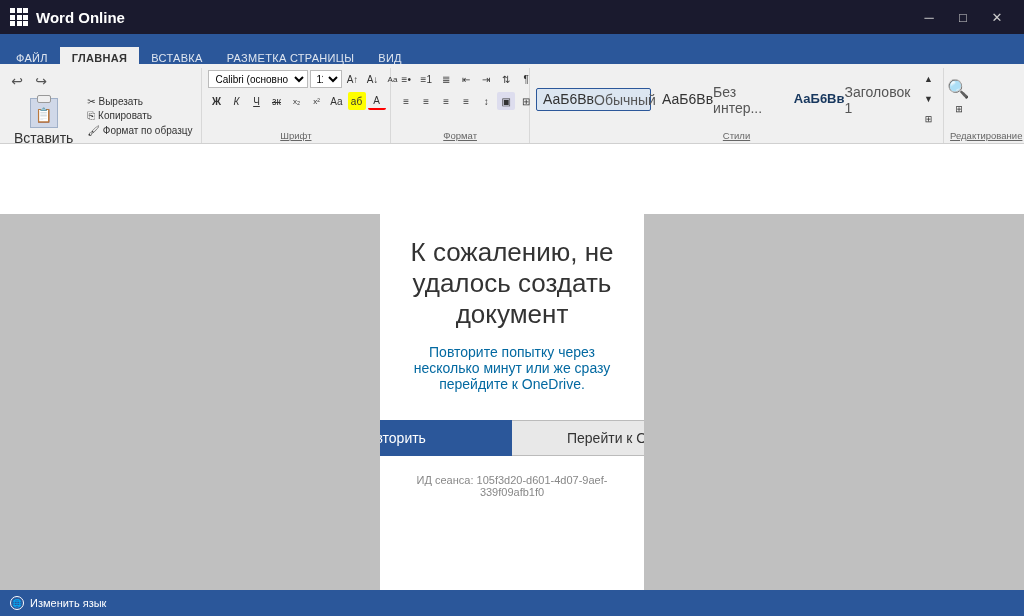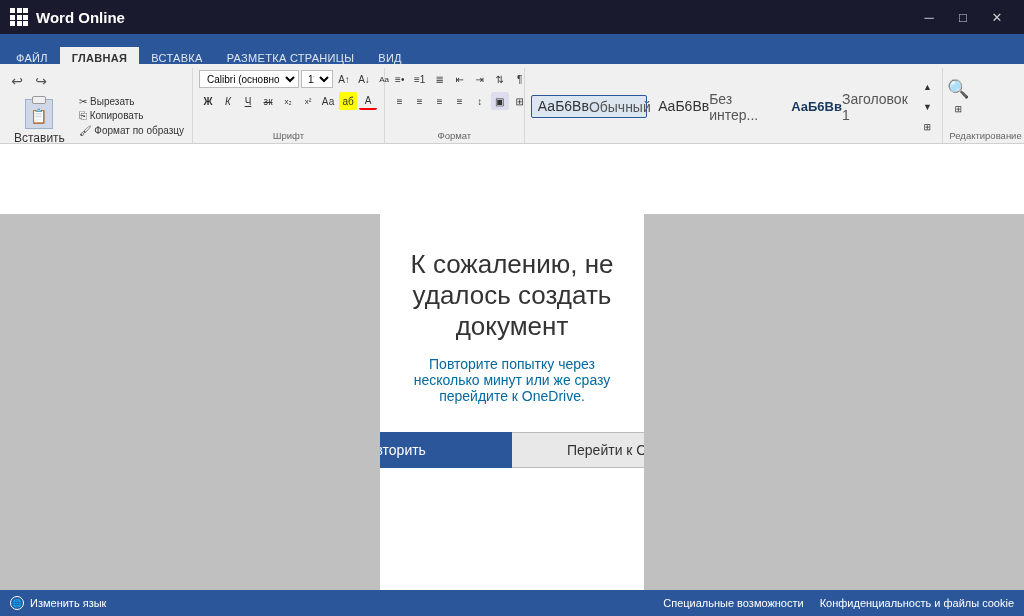--- a/index.html
+++ b/index.html
@@ -90,20 +90,21 @@
       flex: 1;
       padding-top: 2px;
     }
     .ribbon-group-label {
       font-size: 9.5px;
       color: #666;
       text-align: center;
       width: 100%;
       padding: 2px 0;
       margin-top: auto;
+      text-decoration: underline;
     }
     .small-btn {
       font-size: 10px;
       padding: 1px 4px;
       cursor: pointer;
       border-radius: 2px;
       color: #333;
       white-space: nowrap;
       display: flex; align-items: center; gap: 2px;
     }
@@ -275,21 +276,21 @@
       display: flex; align-items: center; justify-content: center;
     }
     .paste-clip {
       width: 14px; height: 8px;
       background: #f0f0f0;
       border: 1px solid #999;
       position: absolute;
       top: -4px;
       border-radius: 2px;
     }
-    .paste-label { font-size: 12px; color: #333; }
+    .paste-label { font-size: 14px; color: #333; text-decoration: underline; }
   </style>
 </head>
 <body>
 
 <div id="titlebar">
   <div style="display:flex;align-items:center;gap:8px;">
     <div class="grid-icon">
       <span></span>
         <span></span>
         <span></span>
@@ -408,20 +409,21 @@
       <div class="style-item">
         <span class="style-preview" style="font-size:13px;color:#17375e;font-weight:bold;">АаБ6Вв</span>
         <span class="style-label">Заголовок 1</span>
       </div>
       <div style="display:flex;flex-direction:column;gap:2px;">
         <div class="font-btn" style="font-size:9px;">▲</div>
         <div class="font-btn" style="font-size:9px;">▼</div>
         <div class="font-btn" style="font-size:9px;">⊞</div>
       </div>
     </div>
+    <div class="ribbon-group-label">Стили</div>
   </div>
 
   <div class="ribbon-group" style="min-width:60px;">
     <div class="ribbon-group-content" style="flex-direction:column; align-items:center; gap:2px; justify-content:center; height:56px;">
       <div class="font-btn" style="font-size:18px;">🔍</div>
       <div class="font-btn" style="font-size:9px;">⊞</div>
     </div>
     <div class="ribbon-group-label">Редактирование</div>
   </div>
 
@@ -433,35 +435,32 @@
     <div style="width:100%; height:70px; background:white; margin-bottom:0;"></div>
   </div>
 
   <div class="doc-center" style="min-width:264px; flex:1; background:white; display:flex; flex-direction:column; align-items:center; justify-content:center; padding: 36px 30px;">
     <div class="error-title">К сожалению, не удалось создать документ</div>
     <div class="error-subtitle">Повторите попытку через несколько минут или же сразу перейдите к OneDrive.</div>
     <div class="error-buttons">
       <button class="btn-retry">Повторить</button>
       <button class="btn-onedrive">Перейти к OneDrive</button>
     </div>
+    <div class="session-id">ИД сеанса: 105f3d20-d601-4d07-9aef-339f09afb1f0</div>
   </div>
 
   <div style="width:380px; background:#c0c0c0;">
     <div style="width:100%; height:70px; background:white;"></div>
   </div>
 </div>
 
 <div style="height:190px; background:#c0c0c0; display:flex;">
   <div style="width:380px; background:#c0c0c0;"></div>
   <div style="flex:1; background:#c0c0c0;"></div>
   <div style="width:380px; background:#c0c0c0;"></div>
 </div>
 
 <div id="statusbar" style="height:26px; background:#2b579a; display:flex; align-items:center; padding:0 10px; position:fixed; bottom:0; left:0; right:0; width:1024px;">
   <div class="status-left">
     <div class="status-globe">🌐</div>
     <span style="cursor:pointer;color:white;font-size:11px;">Изменить язык</span>
   </div>
-  <div class="status-right">
-    <span style="cursor:pointer;color:white;font-size:11px;">Специальные возможности</span>
-    <span style="cursor:pointer;color:white;font-size:11px;">Конфиденциальность и файлы cookie</span>
-  </div>
 </div>
 
 </body></html>

